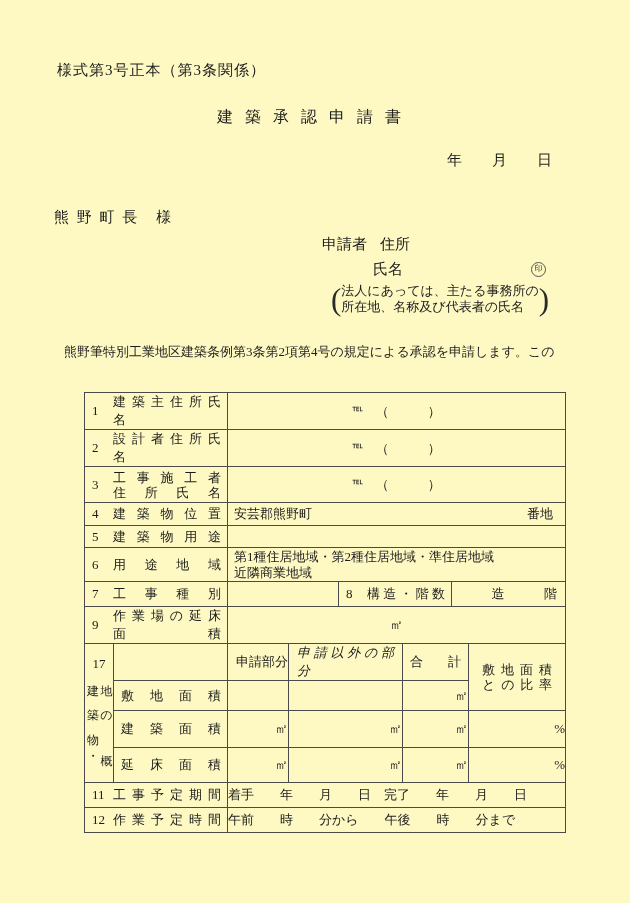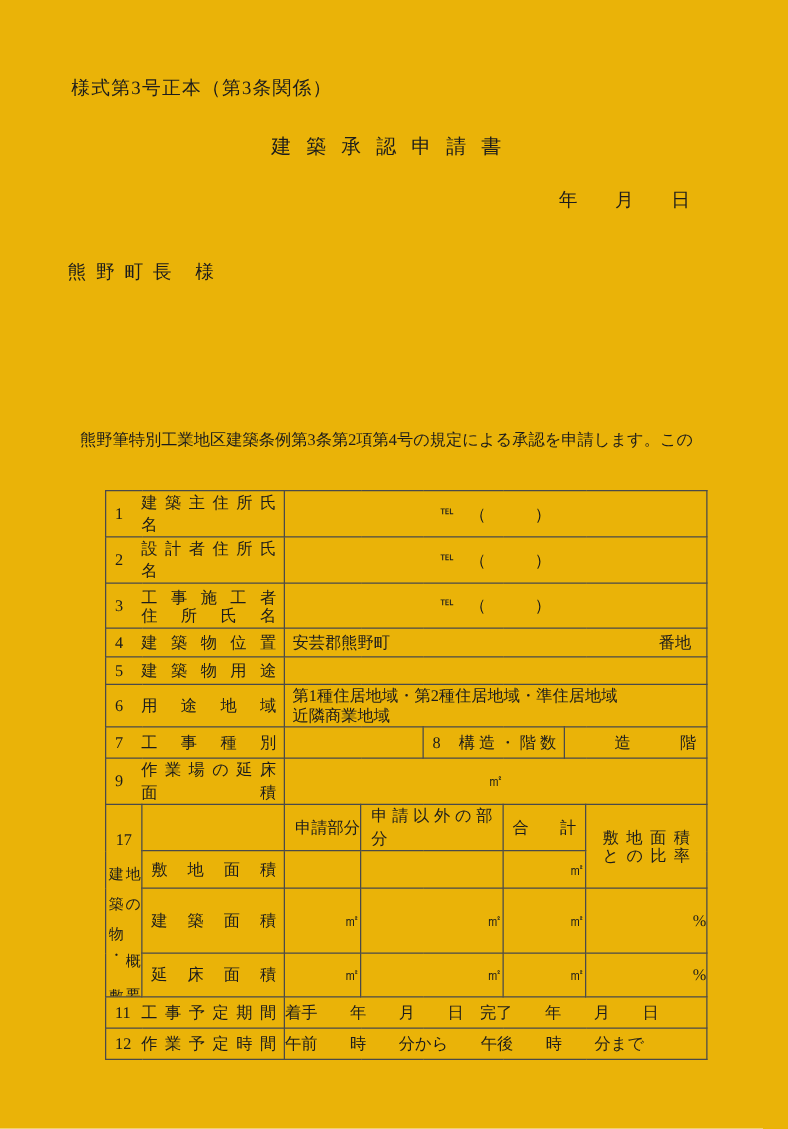--- a/index.html
+++ b/index.html
@@ -1,16 +1,16 @@
 <!DOCTYPE html>
 <html><head>
 <meta charset="utf-8">
 <style>
   html,body{margin:0;padding:0;background:#fff;}
-  #page{position:relative;width:630px;height:903px;background:#eab308;overflow:hidden;
+  #page{position:relative;width:630px;height:903px;background:#fef9c3;overflow:hidden;
         font-family:"Liberation Serif","DejaVu Serif",serif;color:#1c1c1c;}
   .abs{position:absolute;}
   .form-no{left:57px;top:61px;font-size:15px;letter-spacing:1px;}
   .title{left:0;top:107px;width:100%;text-align:center;font-size:16px;letter-spacing:12px;}
   .date-line{top:151px;right:78px;font-size:15px;}
   .addressee{left:54px;top:208px;font-size:15px;letter-spacing:2px;}
   .applicant{left:322px;top:236px;width:232px;font-size:15px;}
   .app-row1{display:flex;gap:13px;line-height:16px;}
   .app-row2{display:flex;align-items:center;margin-top:9px;padding-left:51px;line-height:16px;}
   .seal{margin-left:auto;margin-right:8px;width:13px;height:13px;border:1px solid #555;
@@ -28,21 +28,21 @@
   .jlb{display:block;text-align:justify;text-align-last:justify;text-justify:inter-character;line-height:15px;font-family:Liberation Serif, serif;}
   .twoline{flex:1;}
   .center{text-align:center;}
   .valwrap{display:flex;align-items:center;padding:0 12px 0 6px;}
   .val-suffix{margin-left:auto;}
   .vline2{padding-left:6px;line-height:16px;}
   .mright{text-align:right;padding-right:7px;}
   .pright{text-align:right;padding-right:8px;}
   .padval{padding-left:14px;}
   .hdr{text-align:right;}
-  .hdr-jst{display:block;text-align:justify;text-align-last:justify;text-justify:inter-character;padding:0 8px;}
+  .hdr-jst{display:block;text-align:justify;text-align-last:justify;text-justify:inter-character;padding:0 8px;font-style:italic;}
   .goukei{display:block;text-align:justify;text-align-last:justify;text-justify:inter-character;padding:0 7px;}
   .hirwrap{display:flex;flex-direction:column;justify-content:space-around;height:100%;padding:0 13px;box-sizing:border-box;}
   .zoukai{display:flex;align-items:center;}
   .zou{flex:1;text-align:center;}
   .kai{padding-right:8px;}
   .vcell{display:flex;flex-direction:column;align-items:center;padding-top:4px;height:100%;box-sizing:border-box;}
   .v10{font-size:13px;line-height:14px;}
   .vcols{display:flex;margin-top:4px;}
   .vcol{writing-mode:vertical-rl;height:98px;font-size:12px;line-height:13.5px;
         text-align:justify;text-align-last:justify;text-justify:inter-character;}
@@ -53,20 +53,38 @@
 <div id="page">
 
   <div class="abs form-no">様式第3号正本（第3条関係）</div>
 
   <div class="abs title">建築承認申請書</div>
 
   <div class="abs date-line">年　　月　　日</div>
 
   <div class="abs addressee">熊 野 町 長　様</div>
 
+  <div class="abs applicant">
+    <div class="app-row1">
+      <span>申請者</span>
+      <span>住所</span>
+    </div>
+    <div class="app-row2">
+      <span>氏名</span>
+      <span class="seal">印</span>
+    </div>
+    <div class="app-note">
+      <span class="paren">(</span>
+      <span>
+        <span style="display:block">法人にあっては、主たる事務所の</span>
+        <span style="display:block">所在地、名称及び代表者の氏名</span>
+      </span>
+      <span class="paren">)</span>
+    </div>
+  </div>
 
   <div class="abs decl">
     <div class="decl-l1">熊野筆特別工業地区建築条例第3条第2項第4号の規定による承認を申請します。この</div>
   </div>
 
   <table class="app">
     <colgroup>
       <col style="width:29px">
         <col style="width:114px">
         <col style="width:61px">
@@ -211,21 +229,21 @@
       <td>
         <div class="lblwrap">
               <span class="jl">敷 地 面 積</span>
             </div>
       </td>
       <td></td>
       <td colspan="2"></td>
       <td colspan="2" class="mright">㎡</td>
     </tr>
 
-    <tr style="height:52px">
+    <tr style="height:37px">
       <td>
         <div class="lblwrap">
               <span class="jl">建 築 面 積</span>
             </div>
       </td>
       <td class="mright">㎡</td>
       <td colspan="2" class="mright">㎡</td>
       <td colspan="2" class="mright">㎡</td>
       <td class="pright">%</td>
     </tr>

